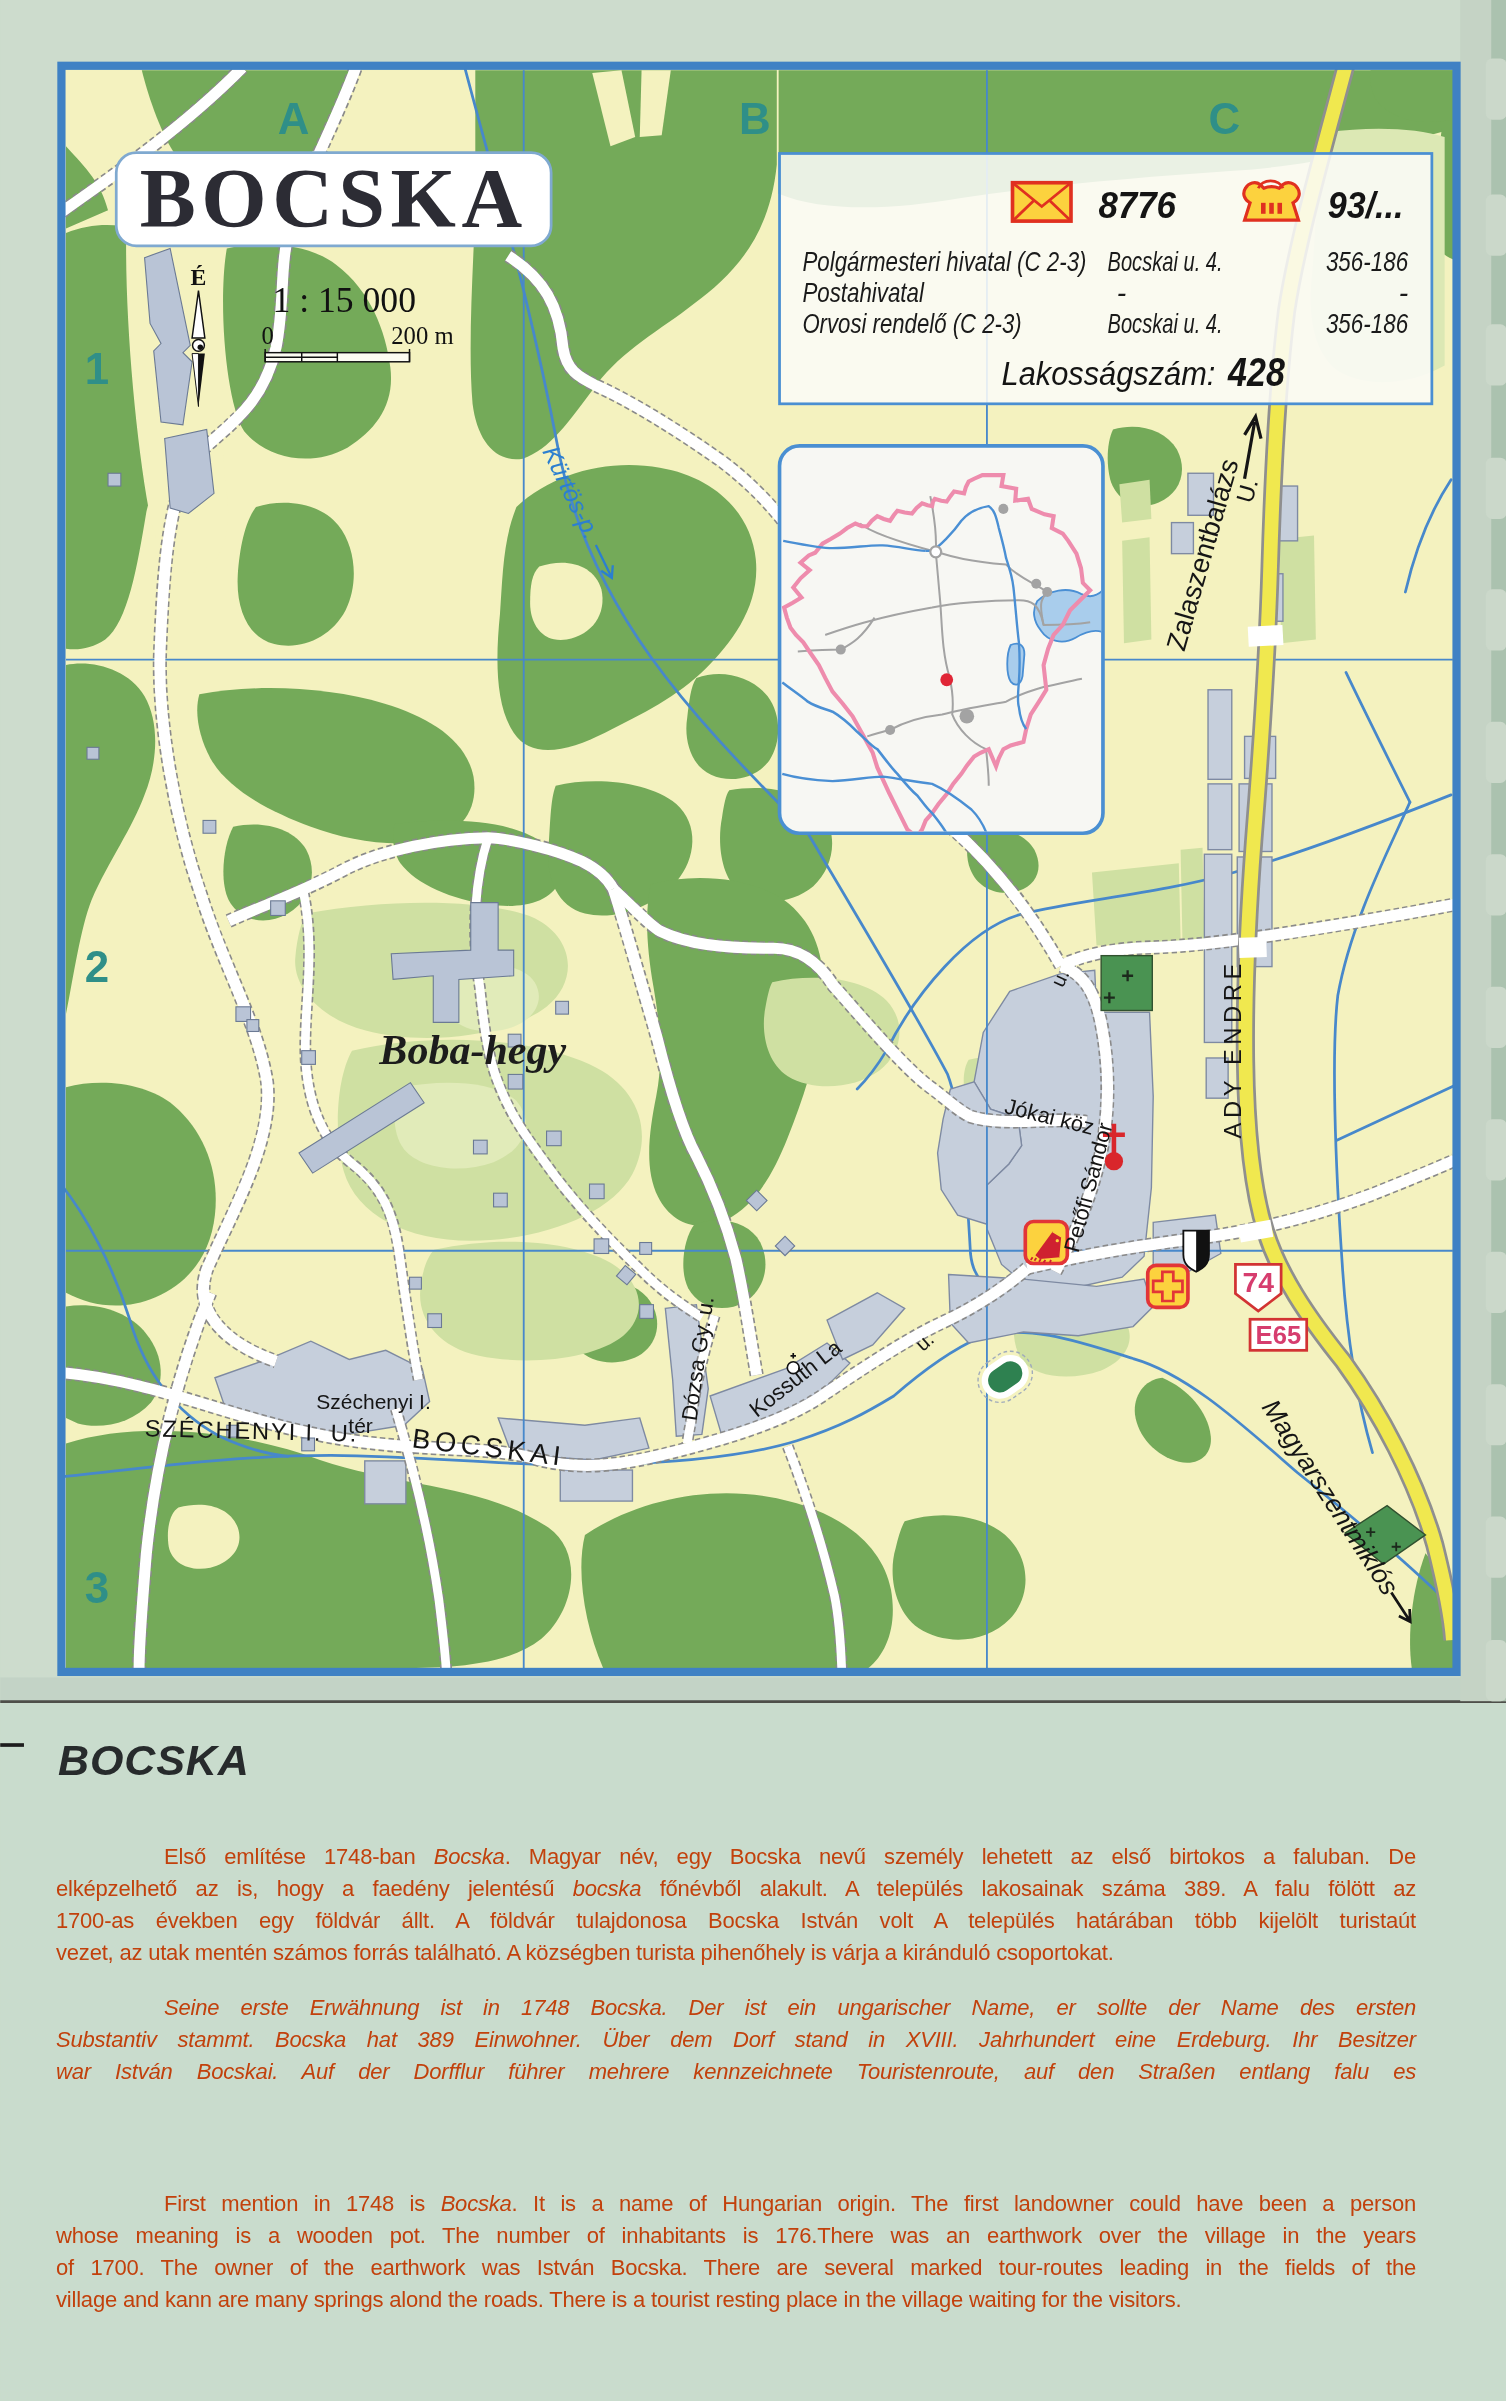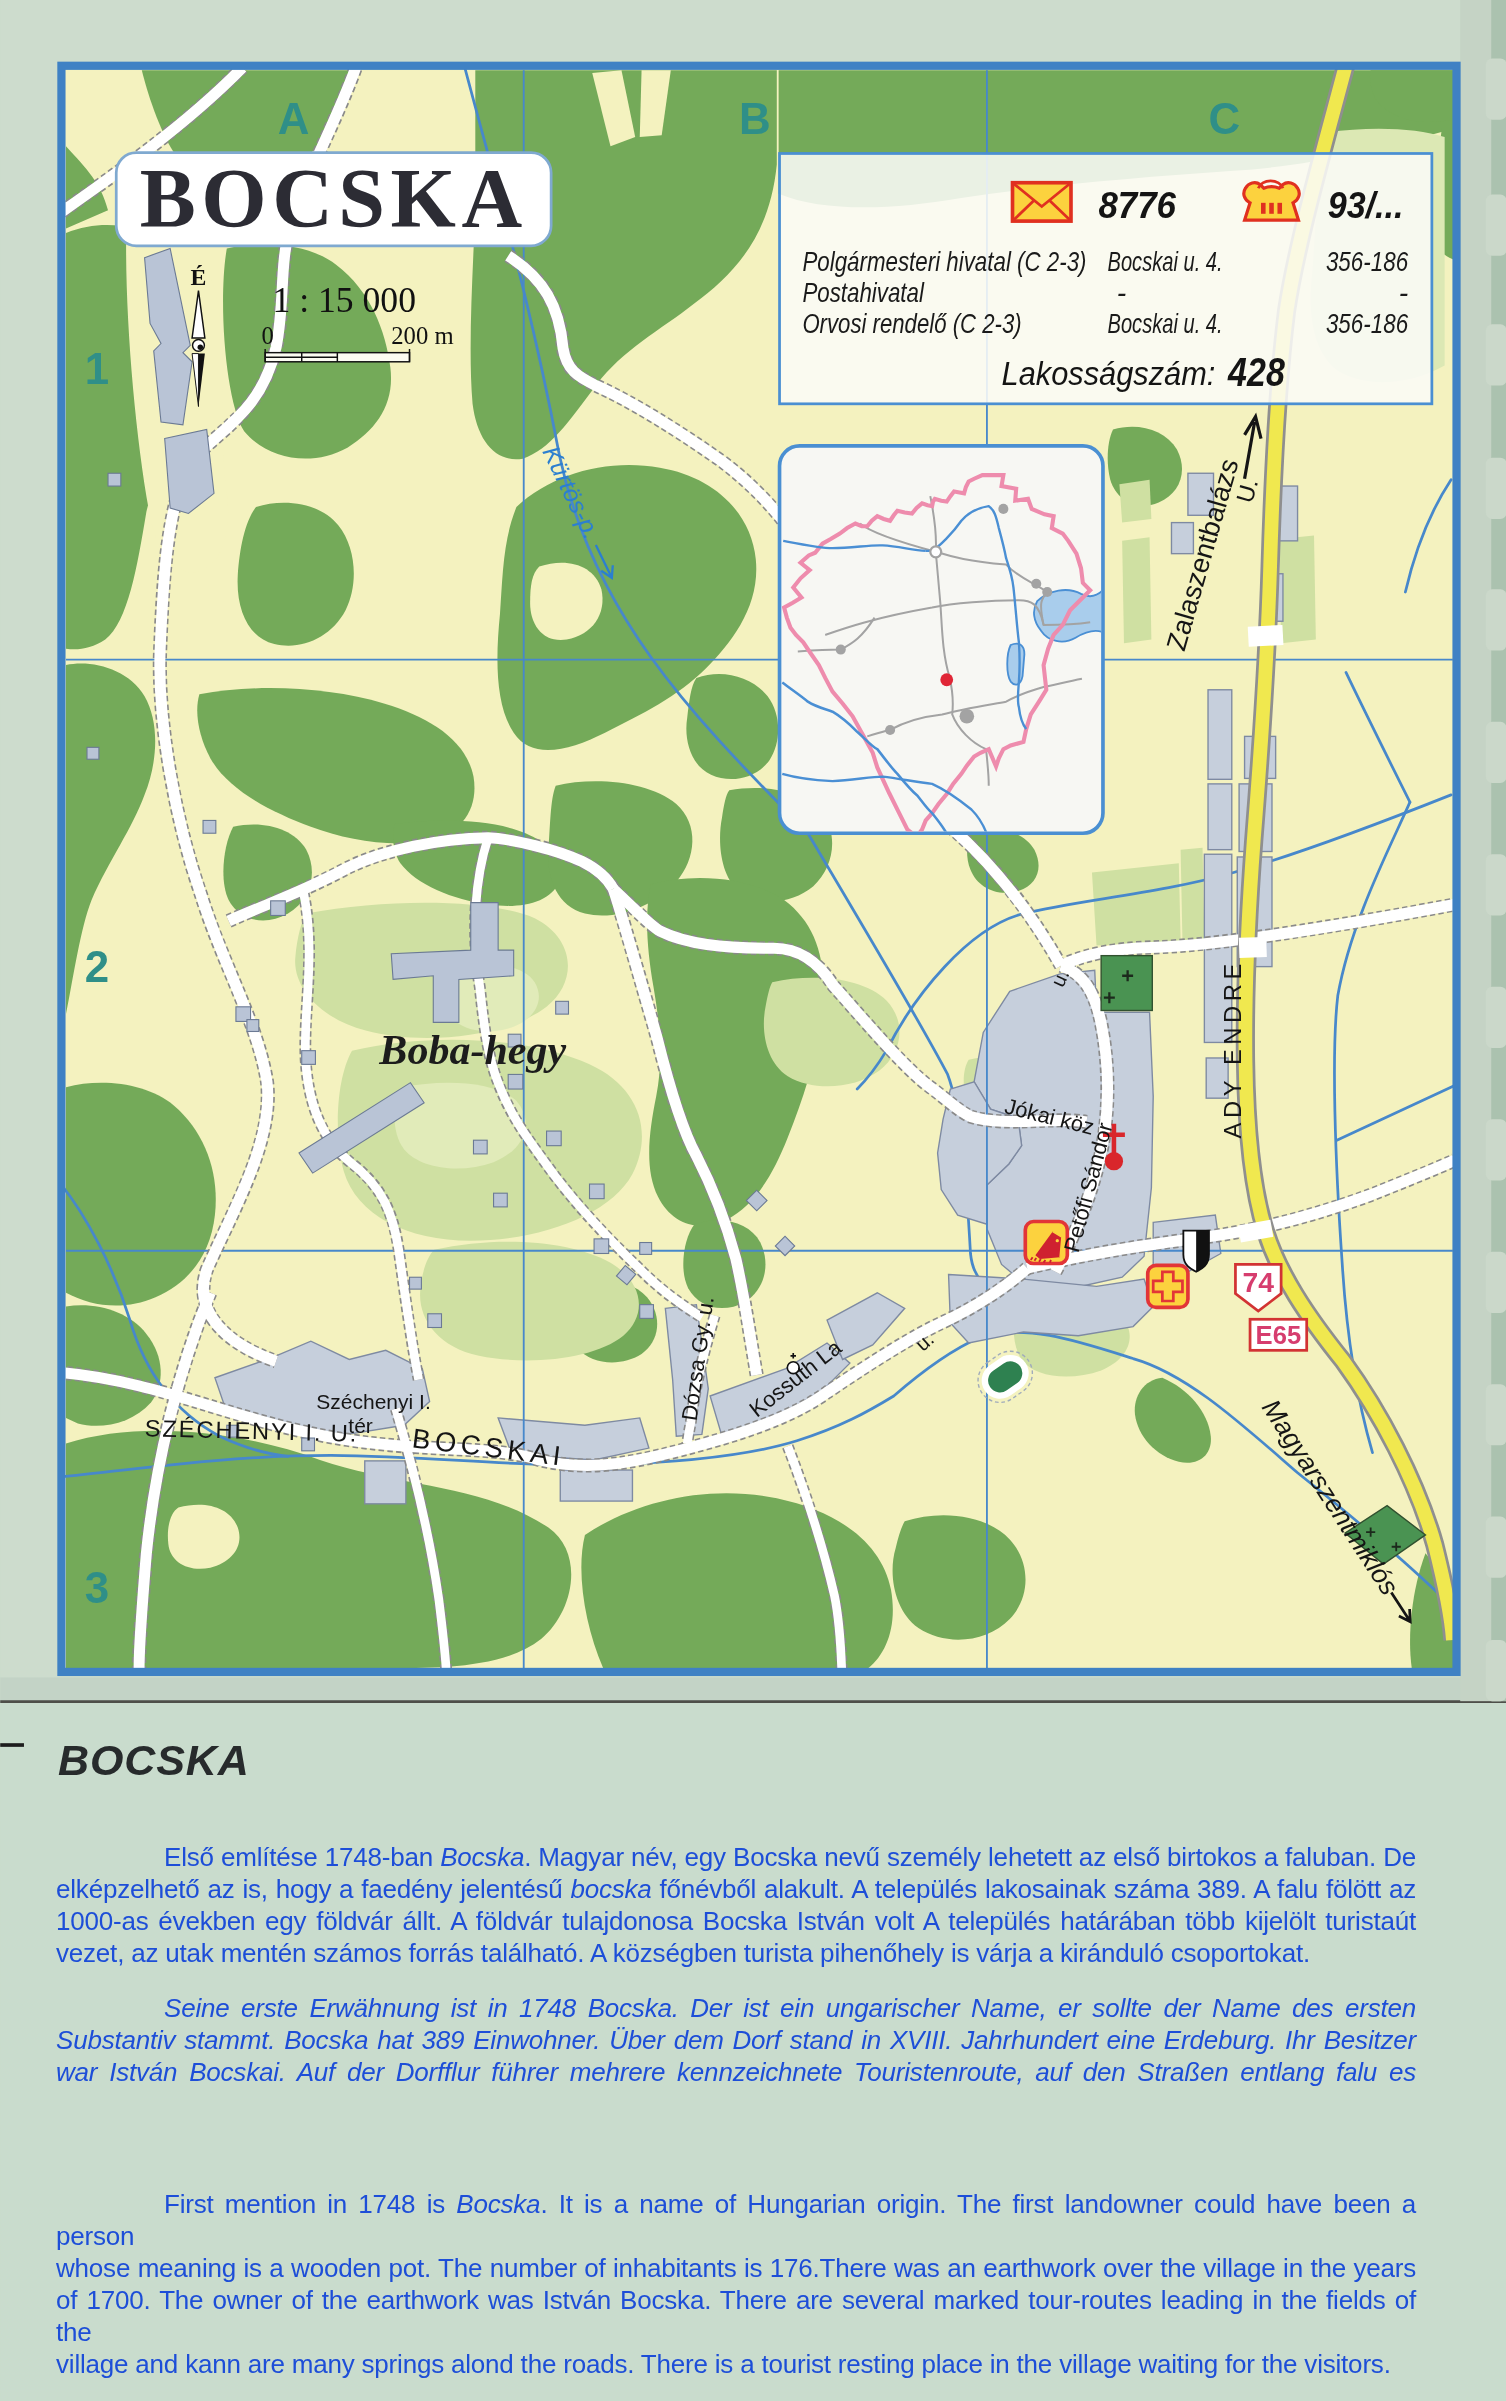--- a/index.html
+++ b/index.html
@@ -1,19 +1,19 @@
 <!DOCTYPE html>
 <html style="font-size:14.6px"><head>
 <meta charset="utf-8">
 <style>
 html,body{margin:0;padding:0;}
 body{width:1507px;height:2401px;background:#cddccd;font-family:"Liberation Sans",sans-serif;position:relative;overflow:hidden;}
 #page{position:absolute;left:0;top:0;width:1507px;height:2401px;}
 svg{position:absolute;left:0;top:0;}
-.para{position:absolute;left:56px;width:1360px;font-size:26px;line-height:32px;color:#1d4ed8;letter-spacing:-0.2px;}
+.para{position:absolute;left:56px;width:1360px;font-size:22px;line-height:32px;color:#c2410c;letter-spacing:-0.2px;}
 .para div{text-align:justify;text-align-last:justify;}
 .para div.last{text-align:right;text-align-last:left;}
 .ind{display:inline-block;width:108px;}
 .ital{font-style:italic;}
 #t1{position:absolute;left:58px;top:1739px;font-size:43px;line-height:43px;font-weight:bold;font-style:italic;color:#272b2c;letter-spacing:0.9px;}
 </style>
 </head>
 <body>
 <div id="page">
 <svg width="1507" height="2401" viewBox="0 0 1649 2628">
@@ -609,21 +609,21 @@
   </g>
 
   <rect x="67" y="72" width="1527" height="1758" fill="none" stroke="#3f81c4" stroke-width="9"></rect>
 </svg>
 
 <div id="t1">BOCSKA</div>
 
 <div class="para" style="top:1841px;">
 <div><span class="ind"></span>Első említése 1748-ban <i>Bocska</i>. Magyar név, egy Bocska nevű személy lehetett az első birtokos a faluban. De</div>
 <div>elképzelhető az is, hogy a faedény jelentésű <i>bocska</i> főnévből alakult. A település lakosainak száma 389. A falu fölött az</div>
-<div>1000-as években egy földvár állt. A földvár tulajdonosa Bocska István volt A település határában több kijelölt turistaút</div>
+<div>1700-as években egy földvár állt. A földvár tulajdonosa Bocska István volt A település határában több kijelölt turistaút</div>
 <div class="last">vezet, az utak mentén számos forrás található. A községben turista pihenőhely is várja a kiránduló csoportokat.</div>
 </div>
 
 <div class="para ital" style="top:1992px;">
 <div><span class="ind"></span>Seine erste Erwähnung ist in 1748 Bocska. Der ist ein ungarischer Name, er sollte der Name des ersten</div>
 <div>Substantiv stammt. Bocska hat 389 Einwohner. Über dem Dorf stand in XVIII. Jahrhundert eine Erdeburg. Ihr Besitzer</div>
 <div>war István Bocskai. Auf der Dorfflur führer mehrere kennzeichnete Touristenroute, auf den Straßen entlang falu es</div>
 </div>
 
 <div class="para" style="top:2188px;">

